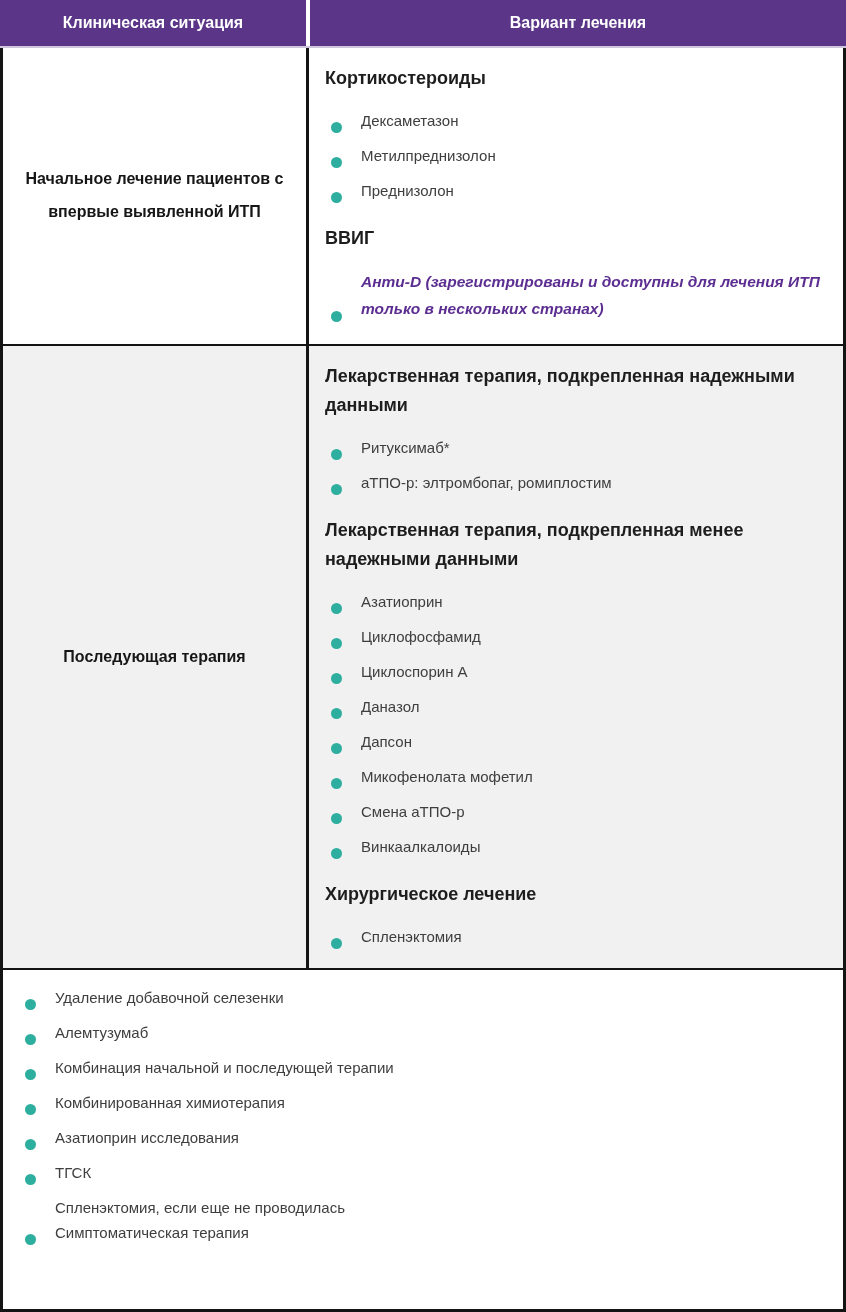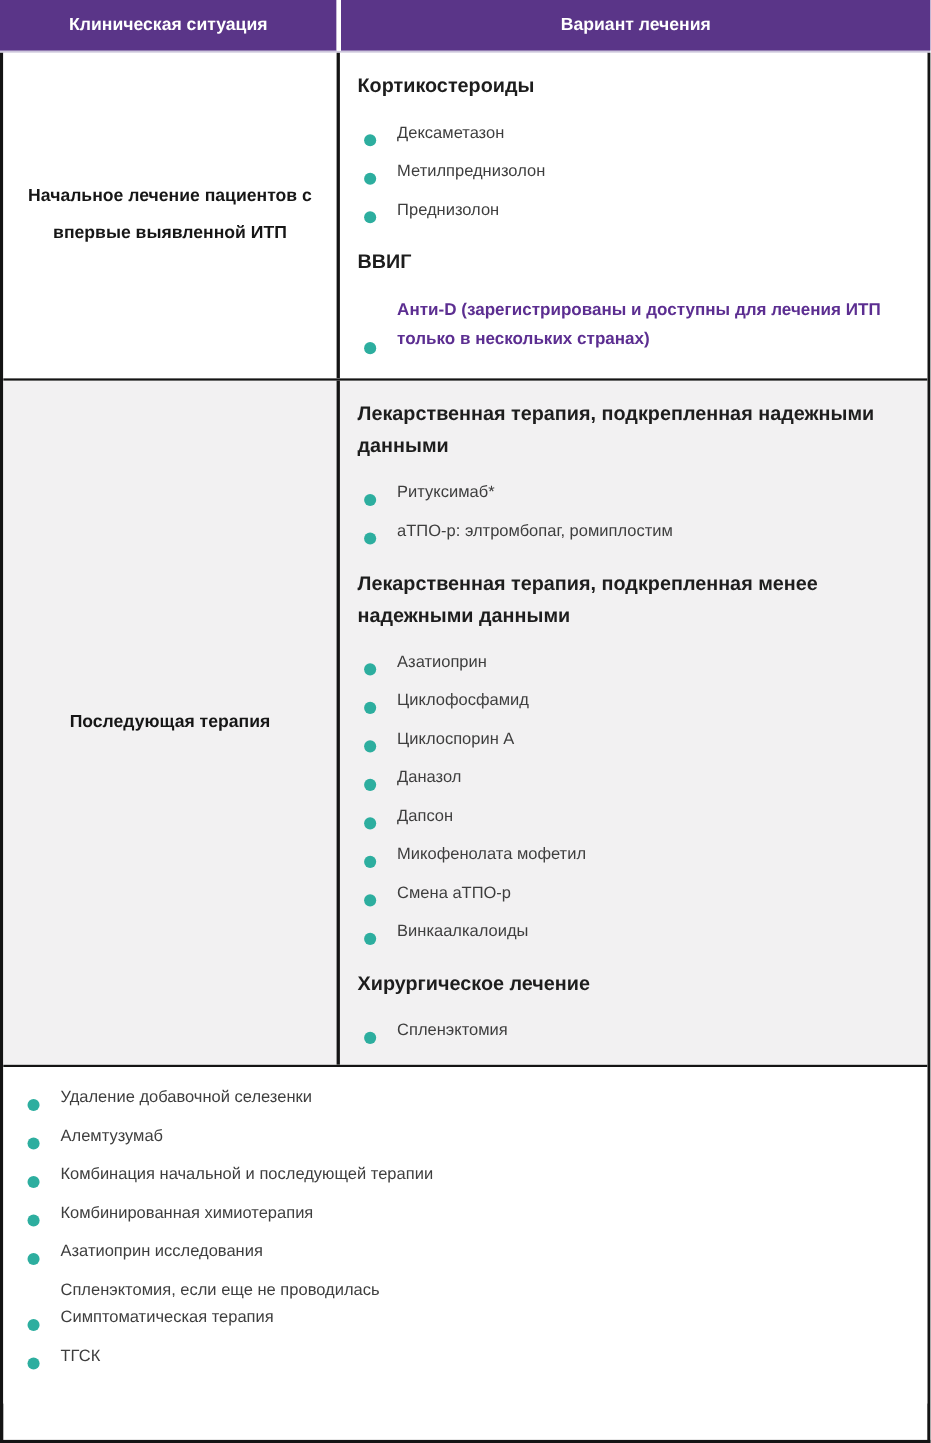--- a/index.html
+++ b/index.html
@@ -105,20 +105,21 @@
     font-size:15px;
     color:var(--body-text);
     line-height:25px;
   }
   .bullet-item.emphasis .bullet-text{
     font-weight:bold;
     font-size:15.5px;
     color:var(--emphasis-text);
     line-height:27px;
     max-width:470px;
+    font-style:italic;
   }
 </style>
 </head>
 <body>
 
 <div class="table-wrap">
 
   <div class="hdr">
     <div class="hdr-cell hdr-left">Клиническая ситуация</div>
     <div class="hdr-gap"></div>
@@ -224,23 +225,23 @@
           <div class="bullet-item">
             <span class="dot"></span>
             <span class="bullet-text">Комбинированная химиотерапия</span>
           </div>
           <div class="bullet-item">
             <span class="dot"></span>
             <span class="bullet-text">Азатиоприн исследования</span>
           </div>
           <div class="bullet-item">
             <span class="dot"></span>
+            <span class="bullet-text">ТГСК</span>
+          </div>
+          <div class="bullet-item">
+            <span class="dot"></span>
             <span class="bullet-text">Спленэктомия, если еще не проводилась<br>Симптоматическая терапия</span>
-          </div>
-          <div class="bullet-item">
-            <span class="dot"></span>
-            <span class="bullet-text">ТГСК</span>
           </div>
         </div>
     </div>
   </div>
 
 </div>
 
 </body></html>

